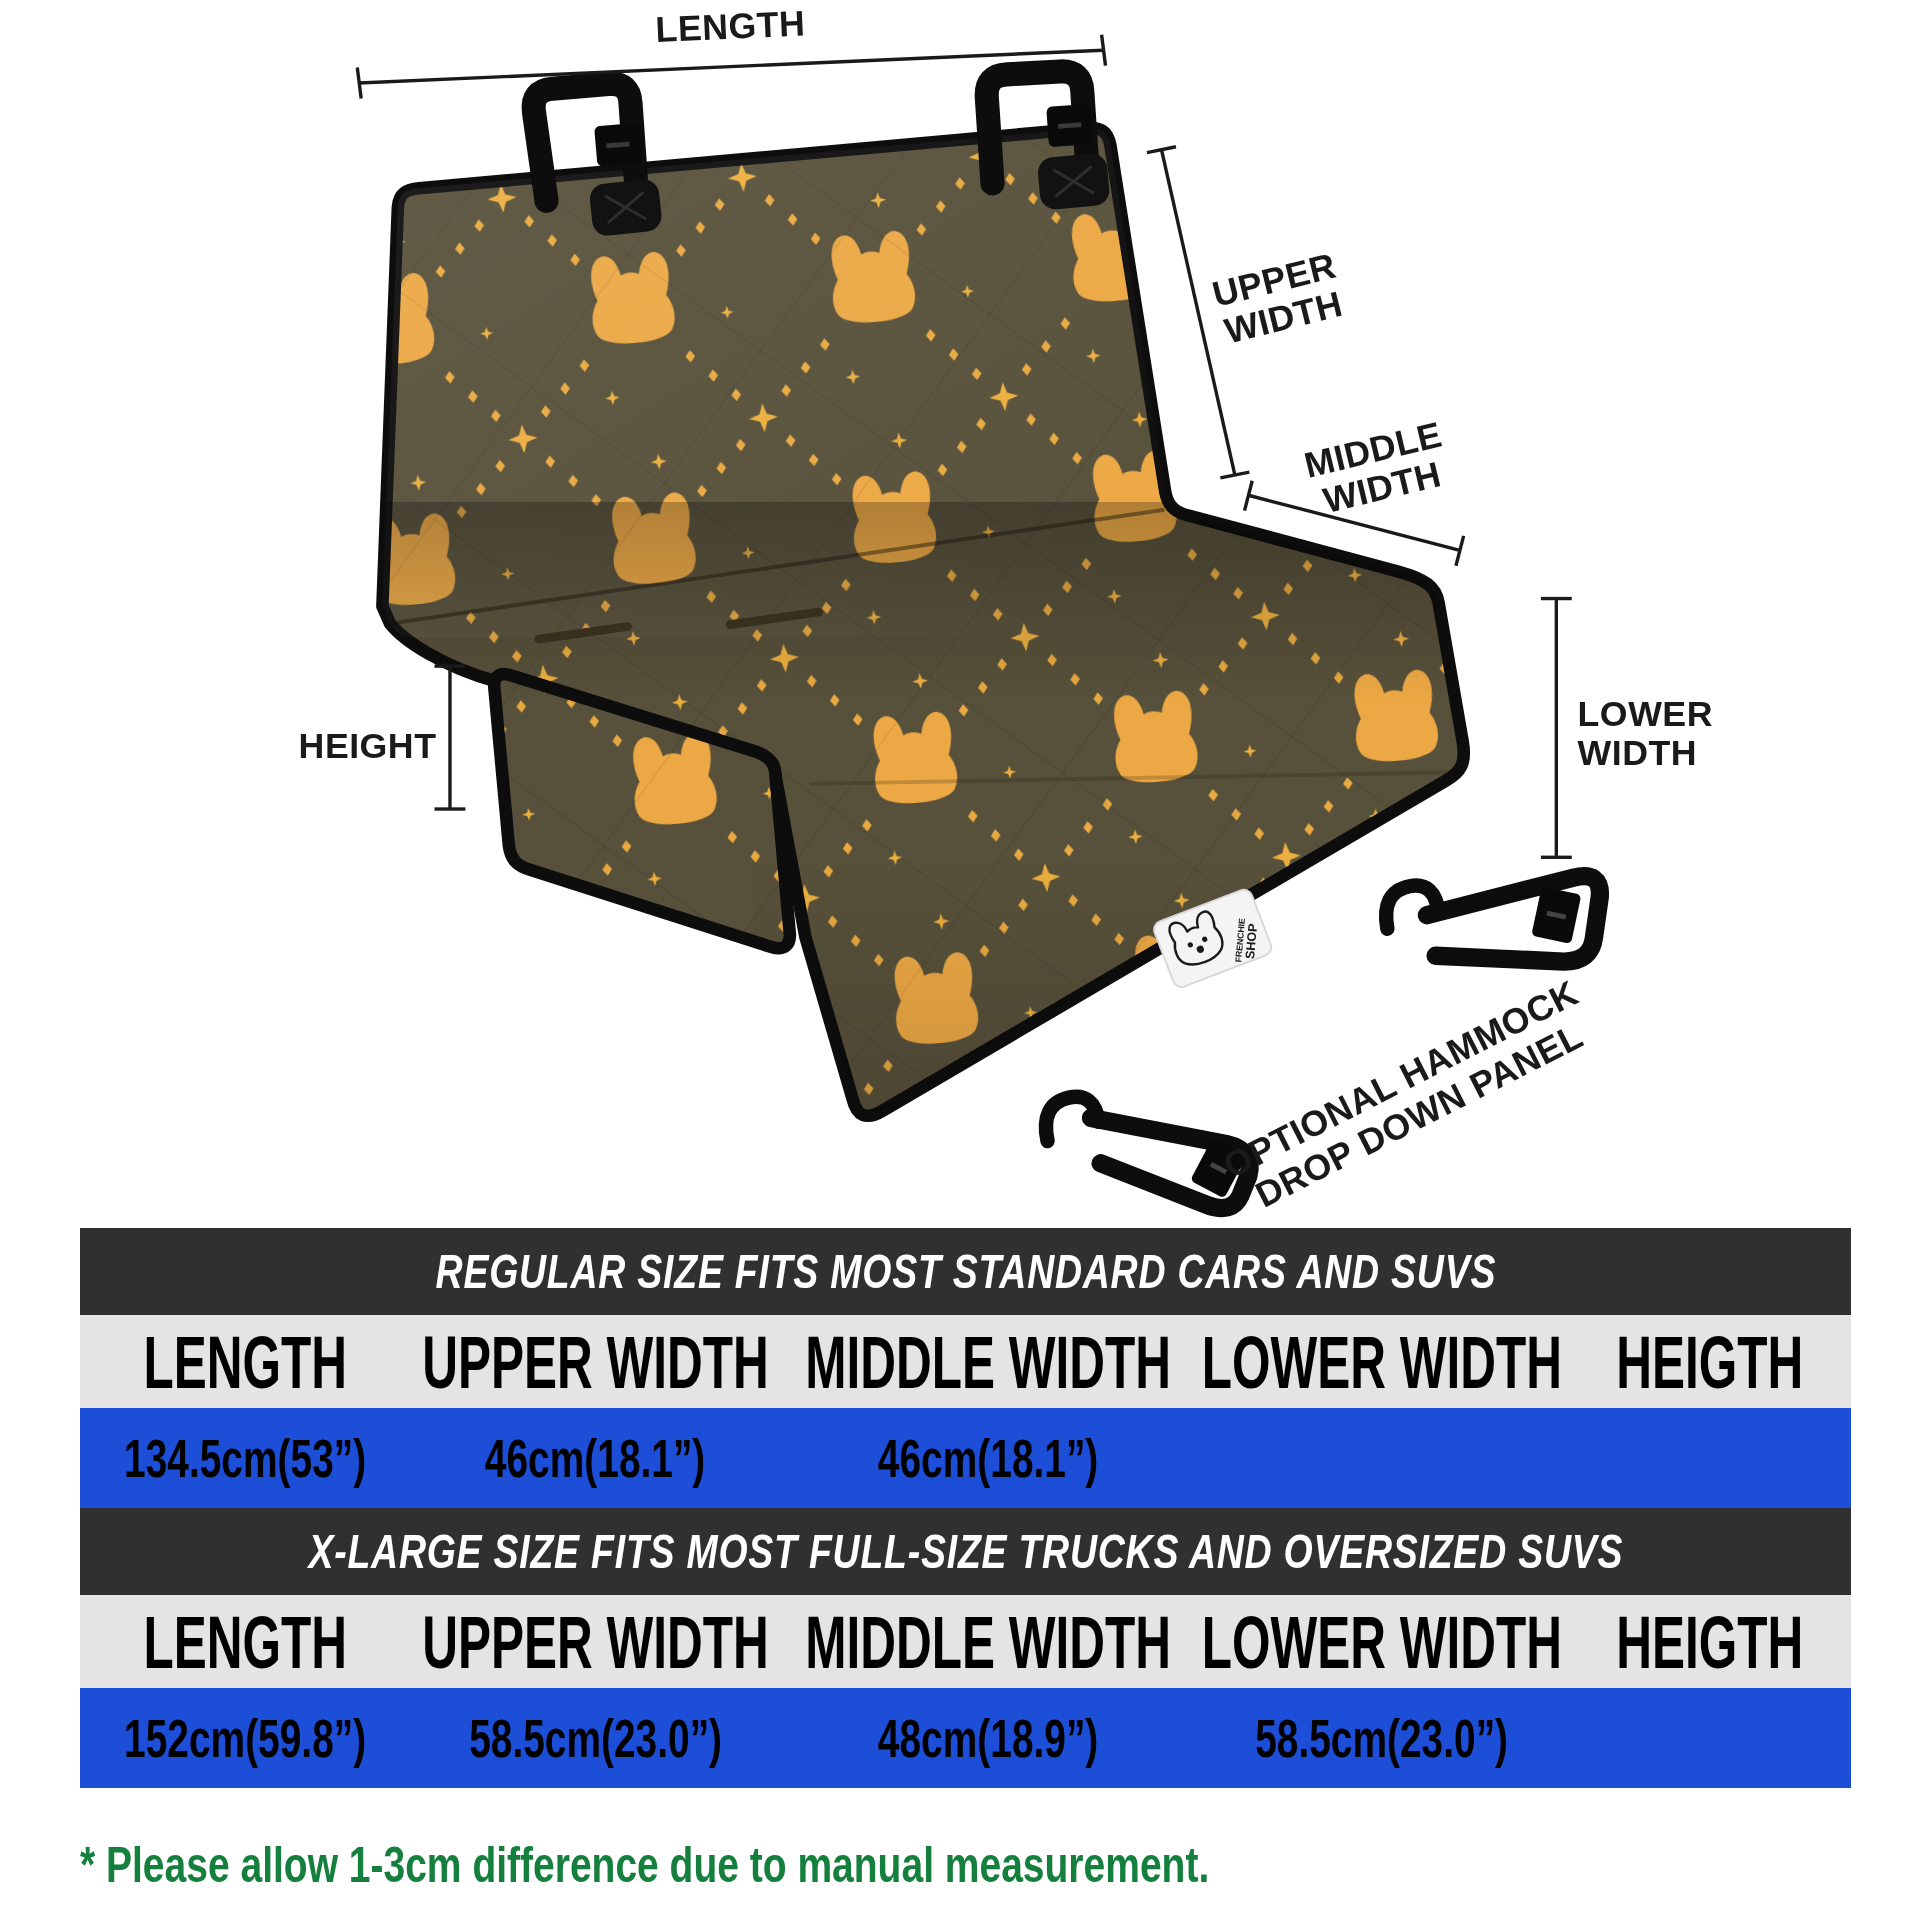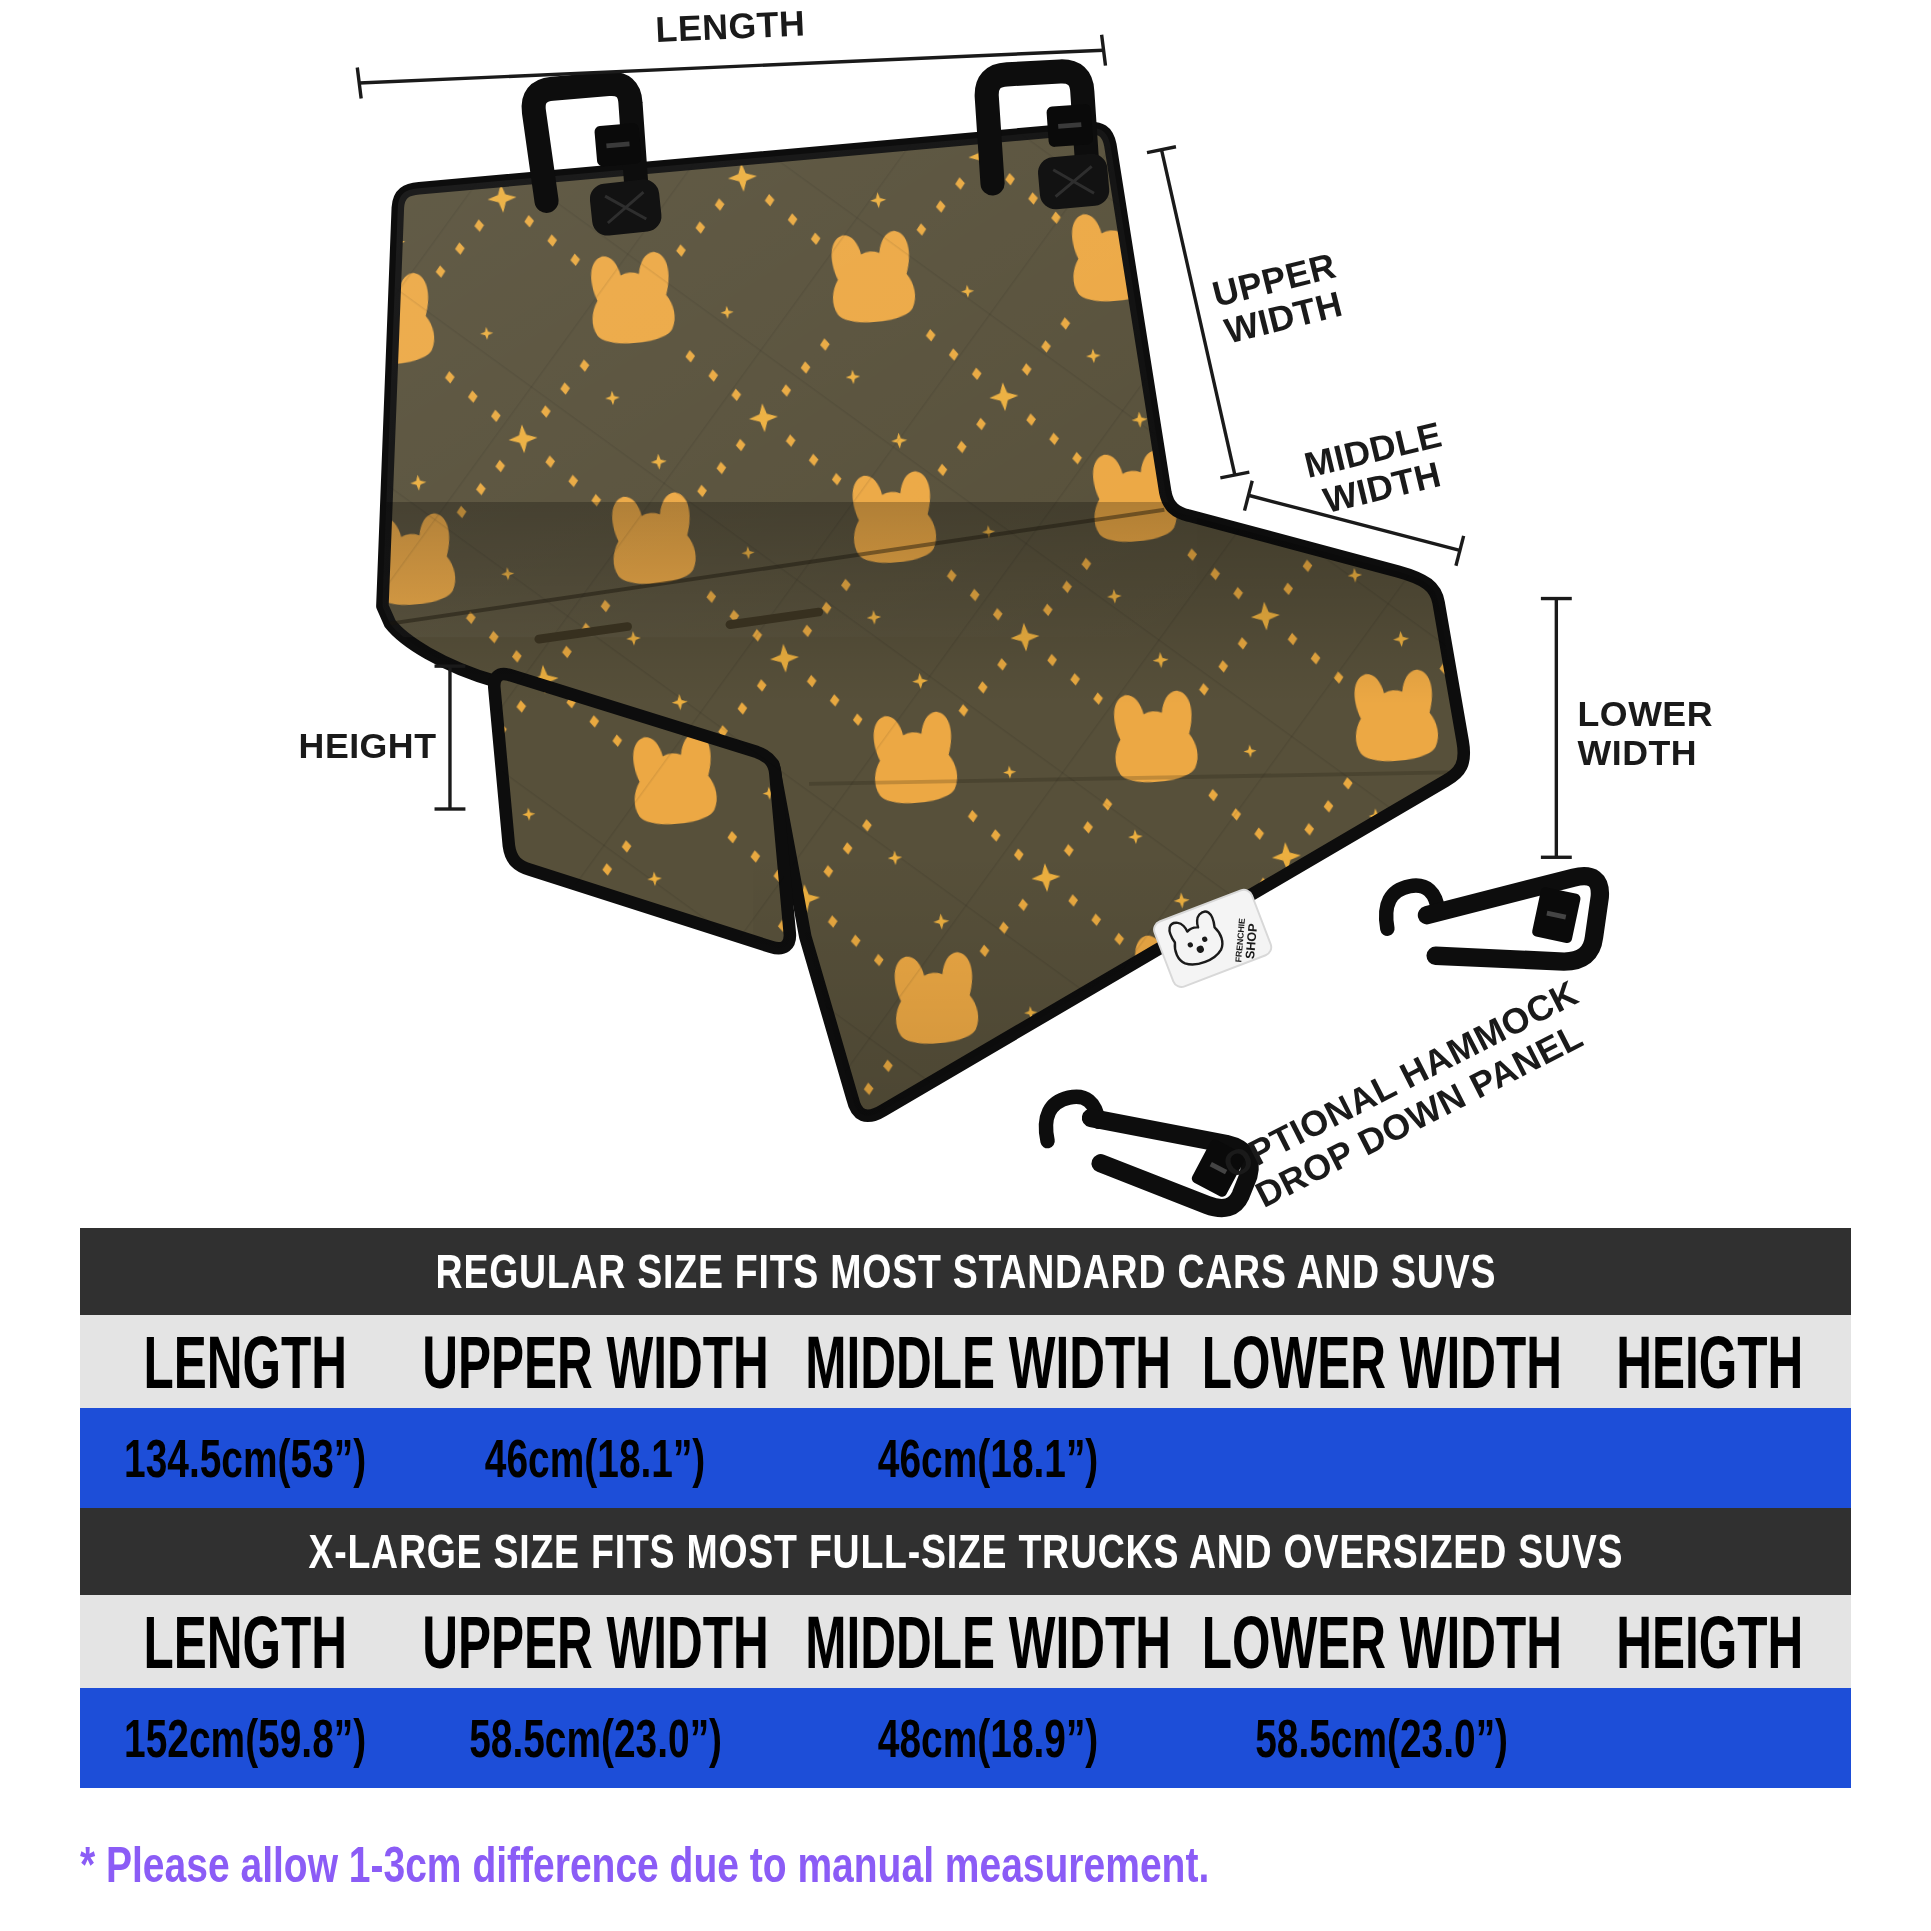--- a/index.html
+++ b/index.html
@@ -1,31 +1,31 @@
 <!DOCTYPE html>
 <html><head>
 <meta charset="utf-8">
 <style>
   html,body{margin:0;padding:0;background:#ffffff;width:1931px;height:1931px;overflow:hidden;
             font-family:"Liberation Sans",sans-serif;}
   .diagram-wrap{width:1931px;height:1228px;}
   svg{display:block;}
   .dim{font-family:"Liberation Sans",sans-serif;font-weight:bold;font-size:37px;fill:#1a1a1a;letter-spacing:.5px;}
   .size-table{margin:0 80px;}
-  .bar{background:#303030;color:#ffffff;height:87px;display:flex;align-items:center;justify-content:center;}
+  .bar{background:#303030;color:#ffffff;height:87px;display:flex;align-items:center;justify-content:center;font-style:italic;}
   .bar span{font-size:48px;font-weight:bold;letter-spacing:1px;white-space:nowrap;
             display:inline-block;transform:scaleX(.78);}
   .grid{display:grid;grid-template-columns:18.7% 20.8% 23.5% 21% 16%;}
   .ghead{background:#e4e4e4;height:93px;}
   .gvals{background:#1d4ed8;height:100px;}
   .cell{display:flex;align-items:center;justify-content:center;}
   .cell span{white-space:nowrap;display:inline-block;color:#000;}
   .ghead .cell span{font-size:75px;font-weight:bold;transform:scaleX(.66);}
   .gvals .cell span{font-size:54px;font-weight:bold;transform:scaleX(.72);}
-  .footnote{margin:48px 80px 0 80px;font-size:50px;font-weight:bold;color:#8b5cf6;}
+  .footnote{margin:48px 80px 0 80px;font-size:50px;font-weight:bold;color:#15803d;}
   .footnote span{display:inline-block;transform:scaleX(.78);transform-origin:left center;white-space:nowrap;}
 </style>
 </head>
 <body>
 
 <div class="diagram-wrap">
 <svg width="1931" height="1228" viewBox="0 0 2000 1272">
   <defs>
     <path id="head" d="M -34 -10 C -42 -32 -38 -50 -27 -53 C -18 -55 -11 -45 -9 -33 C -3 -36 3 -36 9 -33 C 11 -45 18 -55 27 -53 C 38 -50 42 -32 34 -10 C 41 0 43 14 37 24 C 28 38 -28 38 -37 24 C -43 14 -41 0 -34 -10 Z"></path>
     <path id="dot" d="M 0 -6.5 L 5 0 L 0 6.5 L -5 0 Z"></path>

